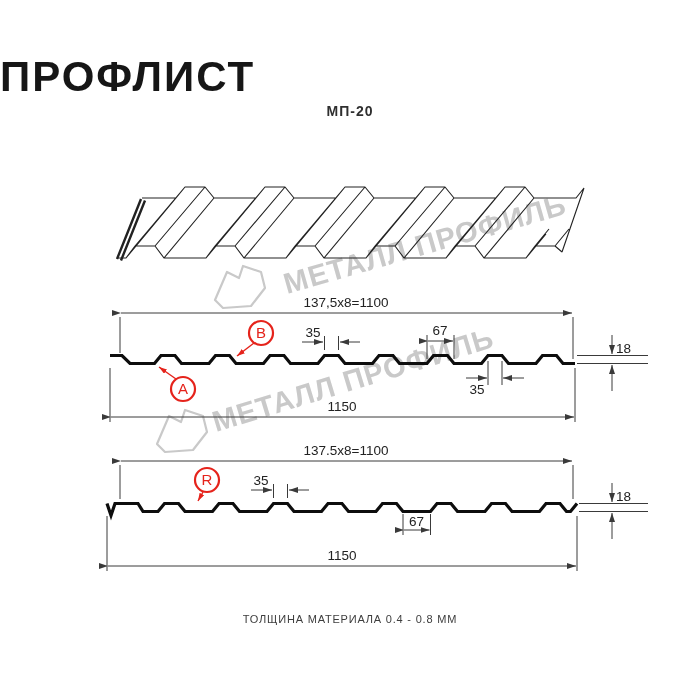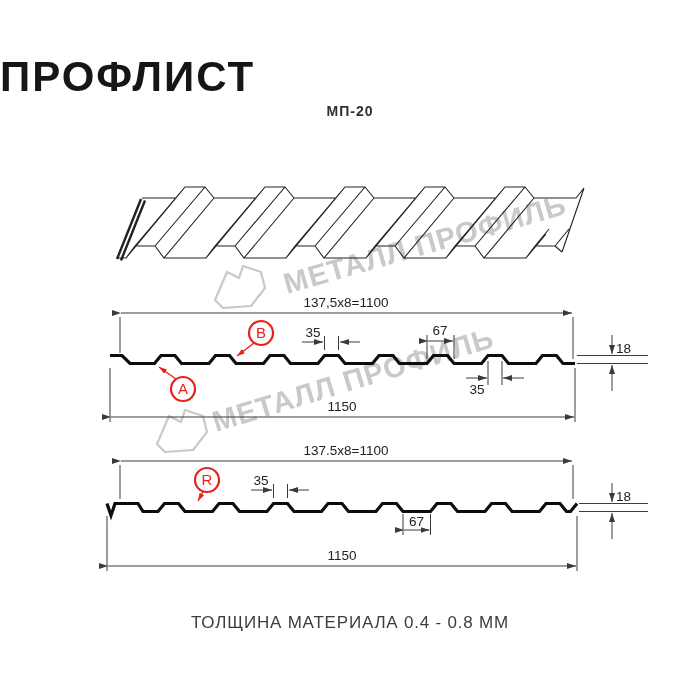--- a/index.html
+++ b/index.html
@@ -3,21 +3,21 @@
 <meta charset="utf-8">
 <style>
   html,body{margin:0;padding:0;background:#fff;}
   .page{position:relative;width:700px;height:700px;background:#ffffff;overflow:hidden;
         font-family:"Liberation Sans",sans-serif;}
   .title{position:absolute;top:53px;left:0;width:700px;text-align:left;
          font-size:42px;font-weight:700;letter-spacing:2px;color:#161616;}
   .subtitle{position:absolute;top:103px;left:0;width:700px;text-align:center;
          font-size:14px;font-weight:700;letter-spacing:1px;color:#2f2f2f;}
   .footer{position:absolute;top:613px;left:0;width:700px;text-align:center;
-         font-size:17px;font-weight:500;letter-spacing:.8px;color:#3d3d3d;}
+         font-size:11px;font-weight:500;letter-spacing:.8px;color:#3d3d3d;}
   svg{position:absolute;top:0;left:0;}
   .profile{stroke:#0d0d0d;stroke-width:3.2;fill:none;stroke-linejoin:miter;stroke-linecap:butt;}
   .persp{stroke:#222;stroke-width:1.1;fill:none;stroke-linejoin:round;}
   .perspedge{stroke:#222;stroke-width:2.4;fill:none;}
   .dimline{stroke:#3a3a3a;stroke-width:1;fill:none;}
   .dim{font-size:13.5px;fill:#222;text-anchor:middle;}
   .dim.start{text-anchor:start;}
   .wm-text{font-size:29px;font-weight:700;fill:#c9c9c9;letter-spacing:1px;}
   .wm-logo{stroke:#c9c9c9;stroke-width:2.2;fill:none;stroke-linejoin:round;}
   .redcirc{stroke:#e5231b;stroke-width:2.2;fill:none;}

